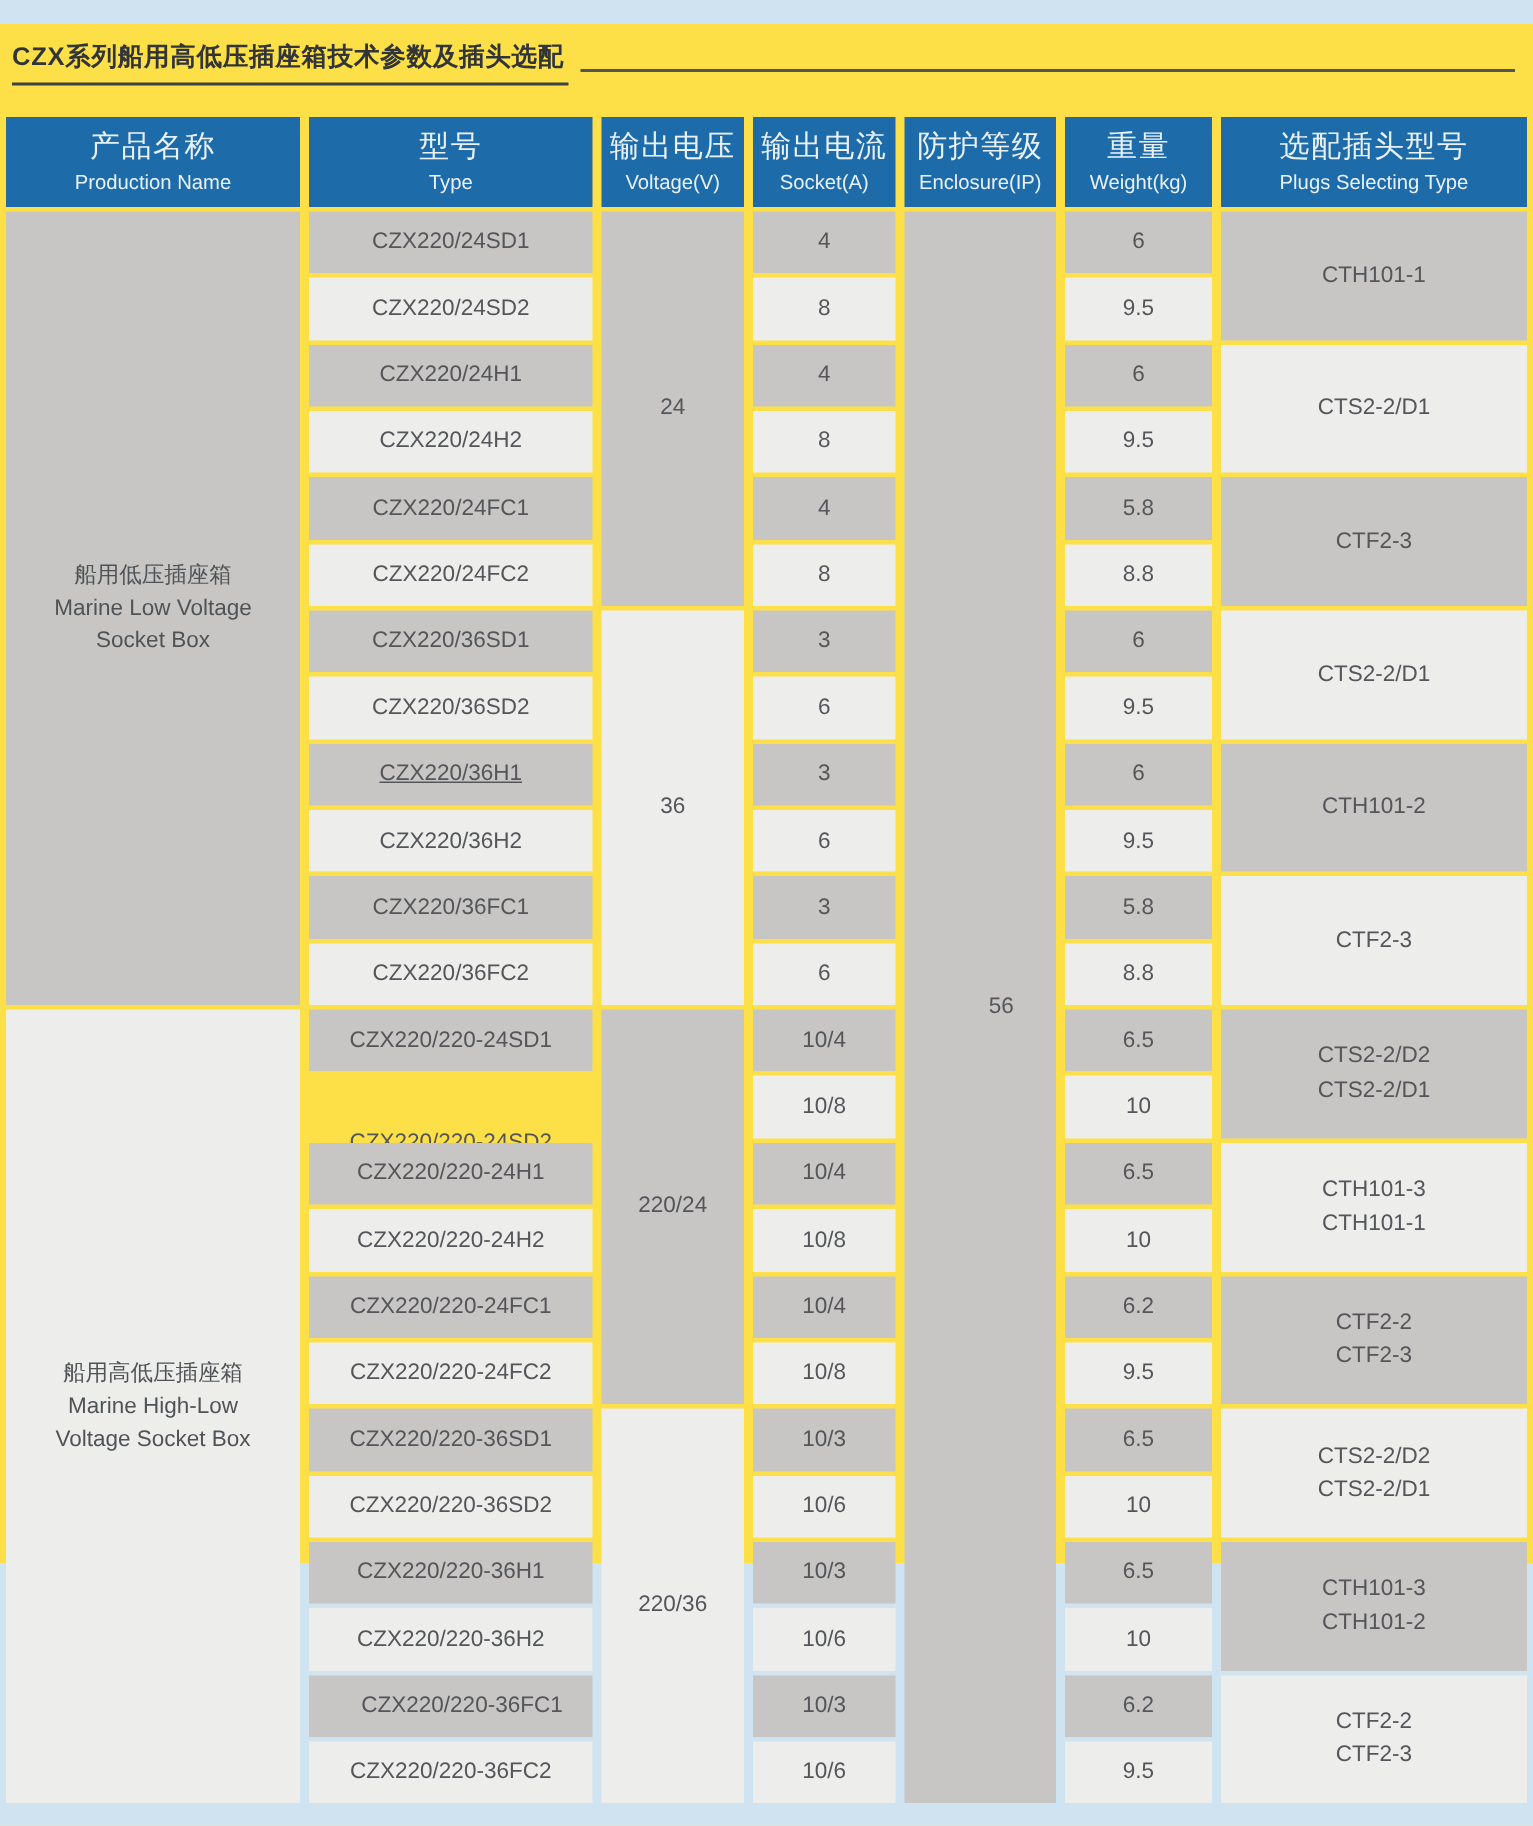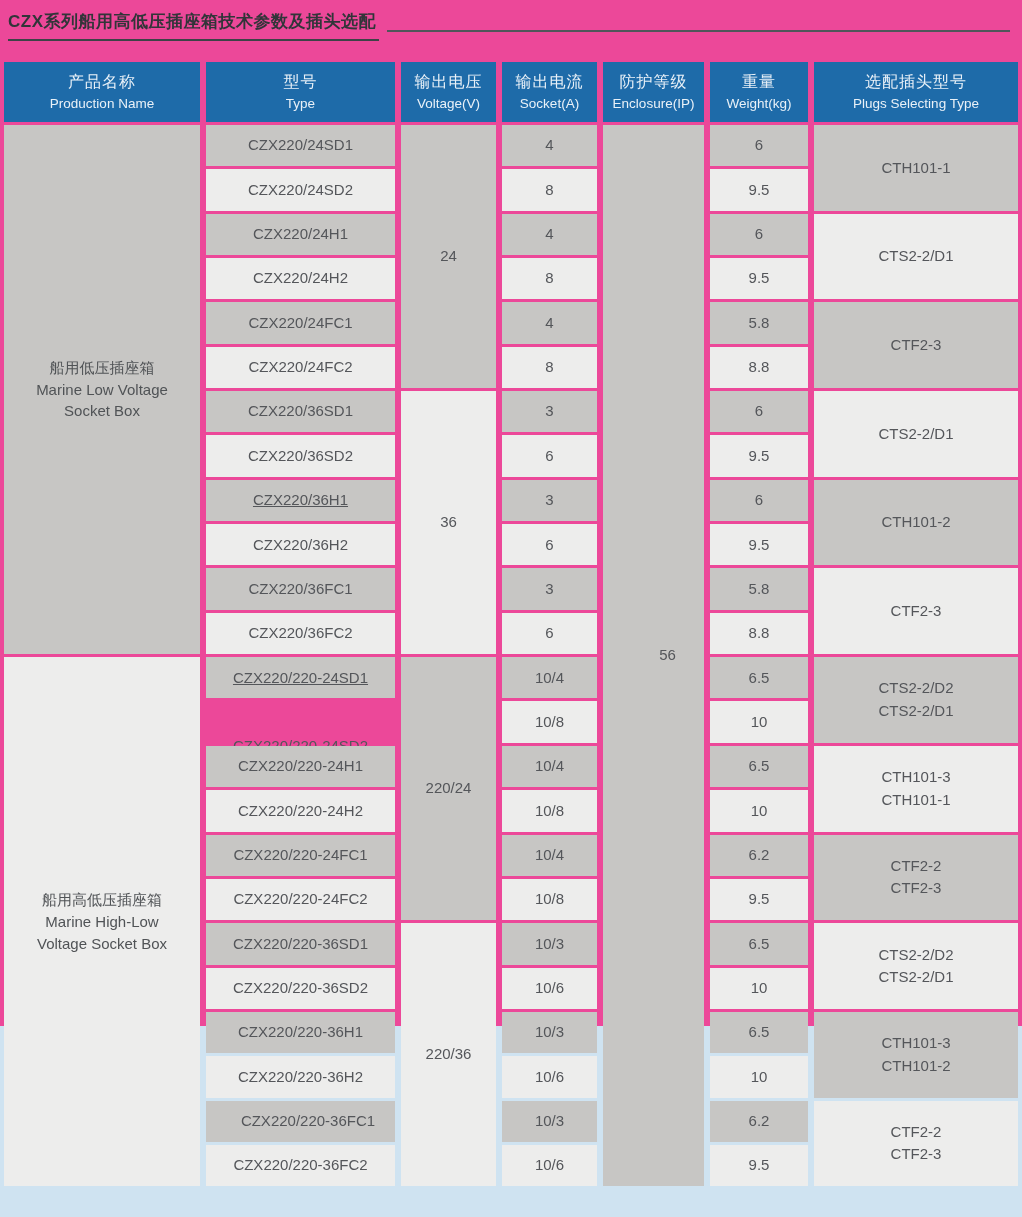--- a/index.html
+++ b/index.html
@@ -5,23 +5,23 @@
   * { margin: 0; padding: 0; box-sizing: border-box; }
   html, body { width: 1022px; height: 1217px; }
   body {
     font-family: "Liberation Sans", "DejaVu Sans", sans-serif;
     background: #cfe3f1;
     position: relative;
     overflow: hidden;
   }
   .page {
     position: absolute;
-    left: 0; top: 0;
+    left: 0; top: 16px;
     width: 1022px; height: 1026px;
-    background: #ec4899;
+    background: #fde047;
   }
   
   .titlebar {
     position: absolute;
     left: 8px; top: 10px;
     width: 1002px;
     display: flex;
     align-items: flex-end;
   }
   .title {
@@ -54,21 +54,21 @@
   .hcell {
     background: #1e6ba9;
     color: #e9f1f8;
     display: flex;
     flex-direction: column;
     align-items: center;
     justify-content: center;
     text-align: center;
     line-height: 1.3;
   }
-  .hcell .zh { font-size: 16px; letter-spacing: 1px; }
+  .hcell .zh { font-size: 20px; letter-spacing: 1px; }
   .hcell .en { font-size: 13.5px; margin-top: 2px; }
   .cell {
     display: flex;
     flex-direction: column;
     align-items: center;
     justify-content: center;
     text-align: center;
     color: #54565a;
     font-size: 15px;
     line-height: 1.5;
@@ -229,21 +229,21 @@
       </div>
       <div class="cell light" style="grid-area: 13 / 2 / span 1;">
         <span class="ln">CZX220/36FC2</span>
       </div>
       <div class="cell light" style="grid-area: 13 / 4 / span 1;">
         <span class="ln">6</span>
       </div>
       <div class="cell light" style="grid-area: 13 / 6 / span 1;">
         <span class="ln">8.8</span>
       </div>
-      <div class="cell dark" style="grid-area: 14 / 2 / span 1; text-decoration: underline;">
+      <div class="cell dark" style="grid-area: 14 / 2 / span 1;">
         <span class="ln">CZX220/220-24SD1</span>
       </div>
       <div class="cell dark" style="grid-area: 14 / 4 / span 1;">
         <span class="ln">10/4</span>
       </div>
       <div class="cell dark" style="grid-area: 14 / 6 / span 1;">
         <span class="ln">6.5</span>
       </div>
       <div class="cell light" style="grid-area: 15 / 2 / span 1; margin-top: 45px;">
         <span class="ln">CZX220/220-24SD2</span>

